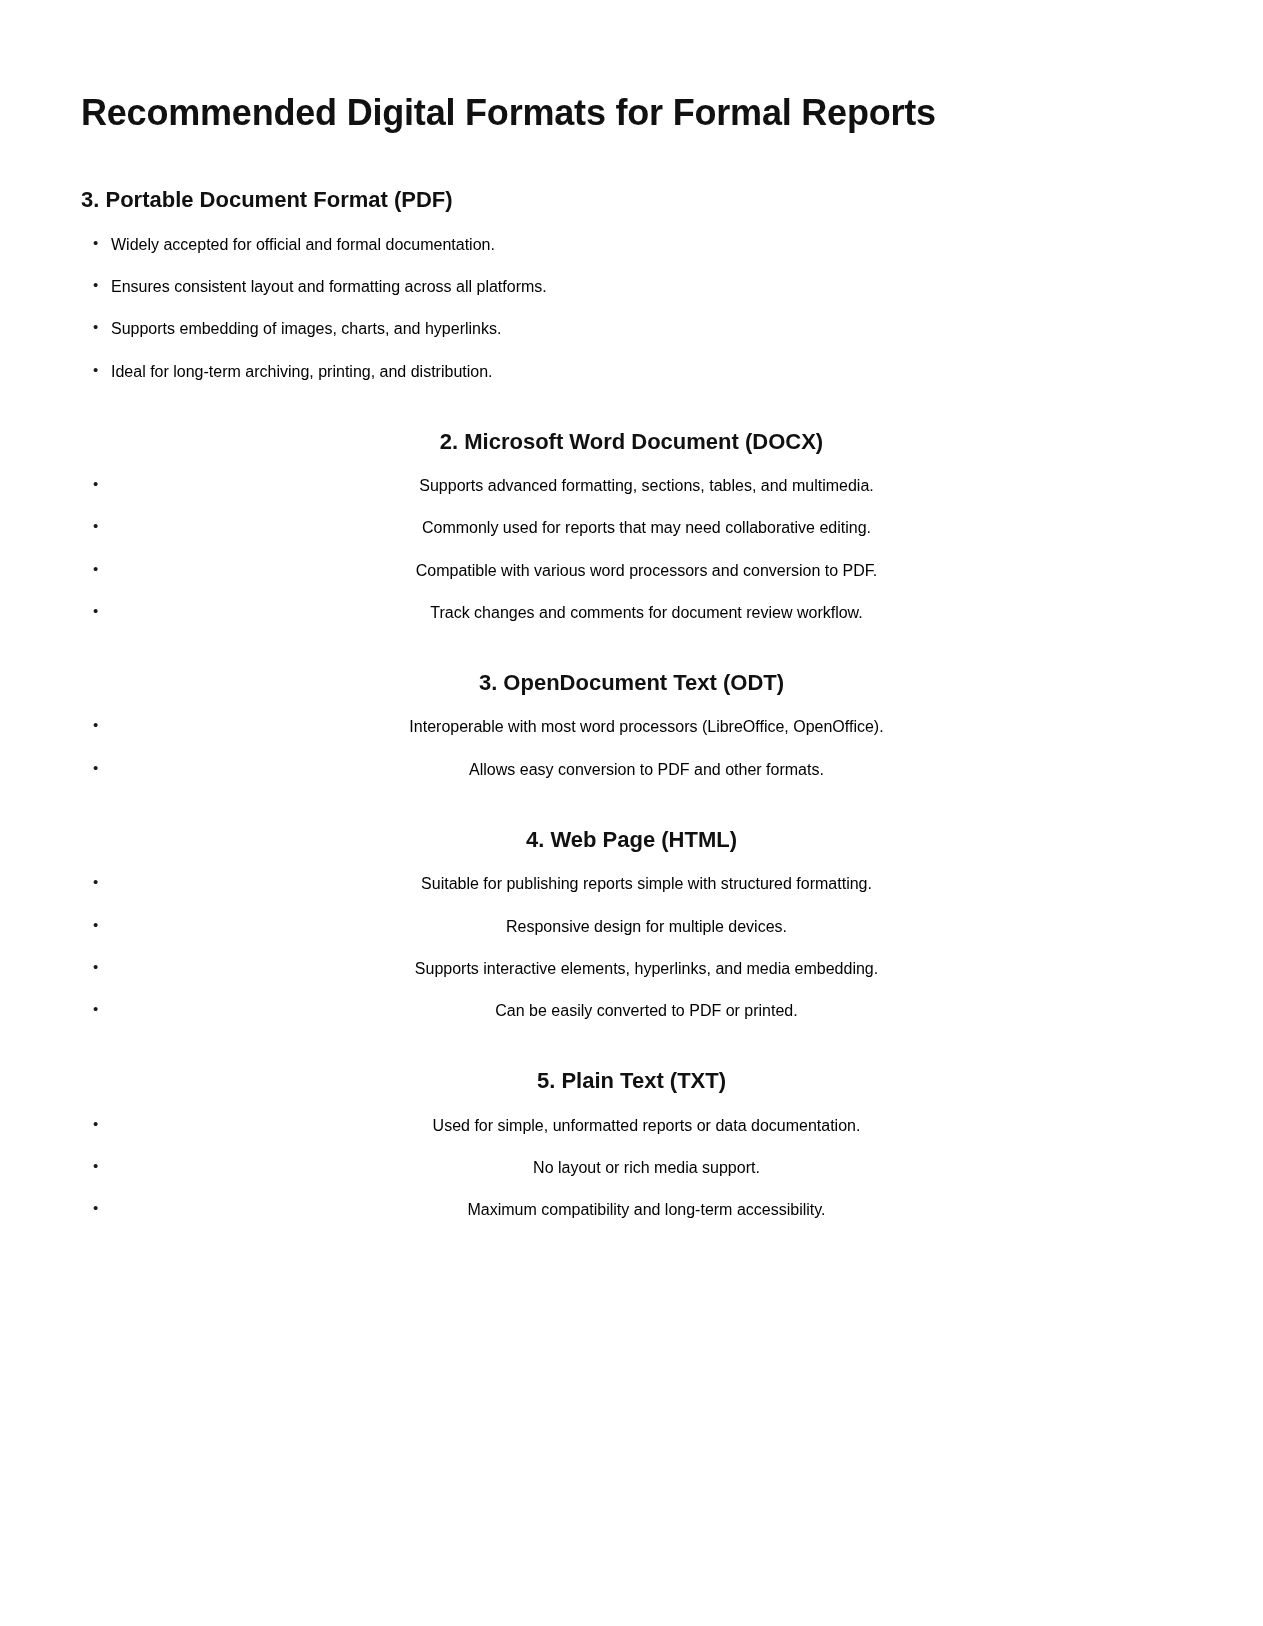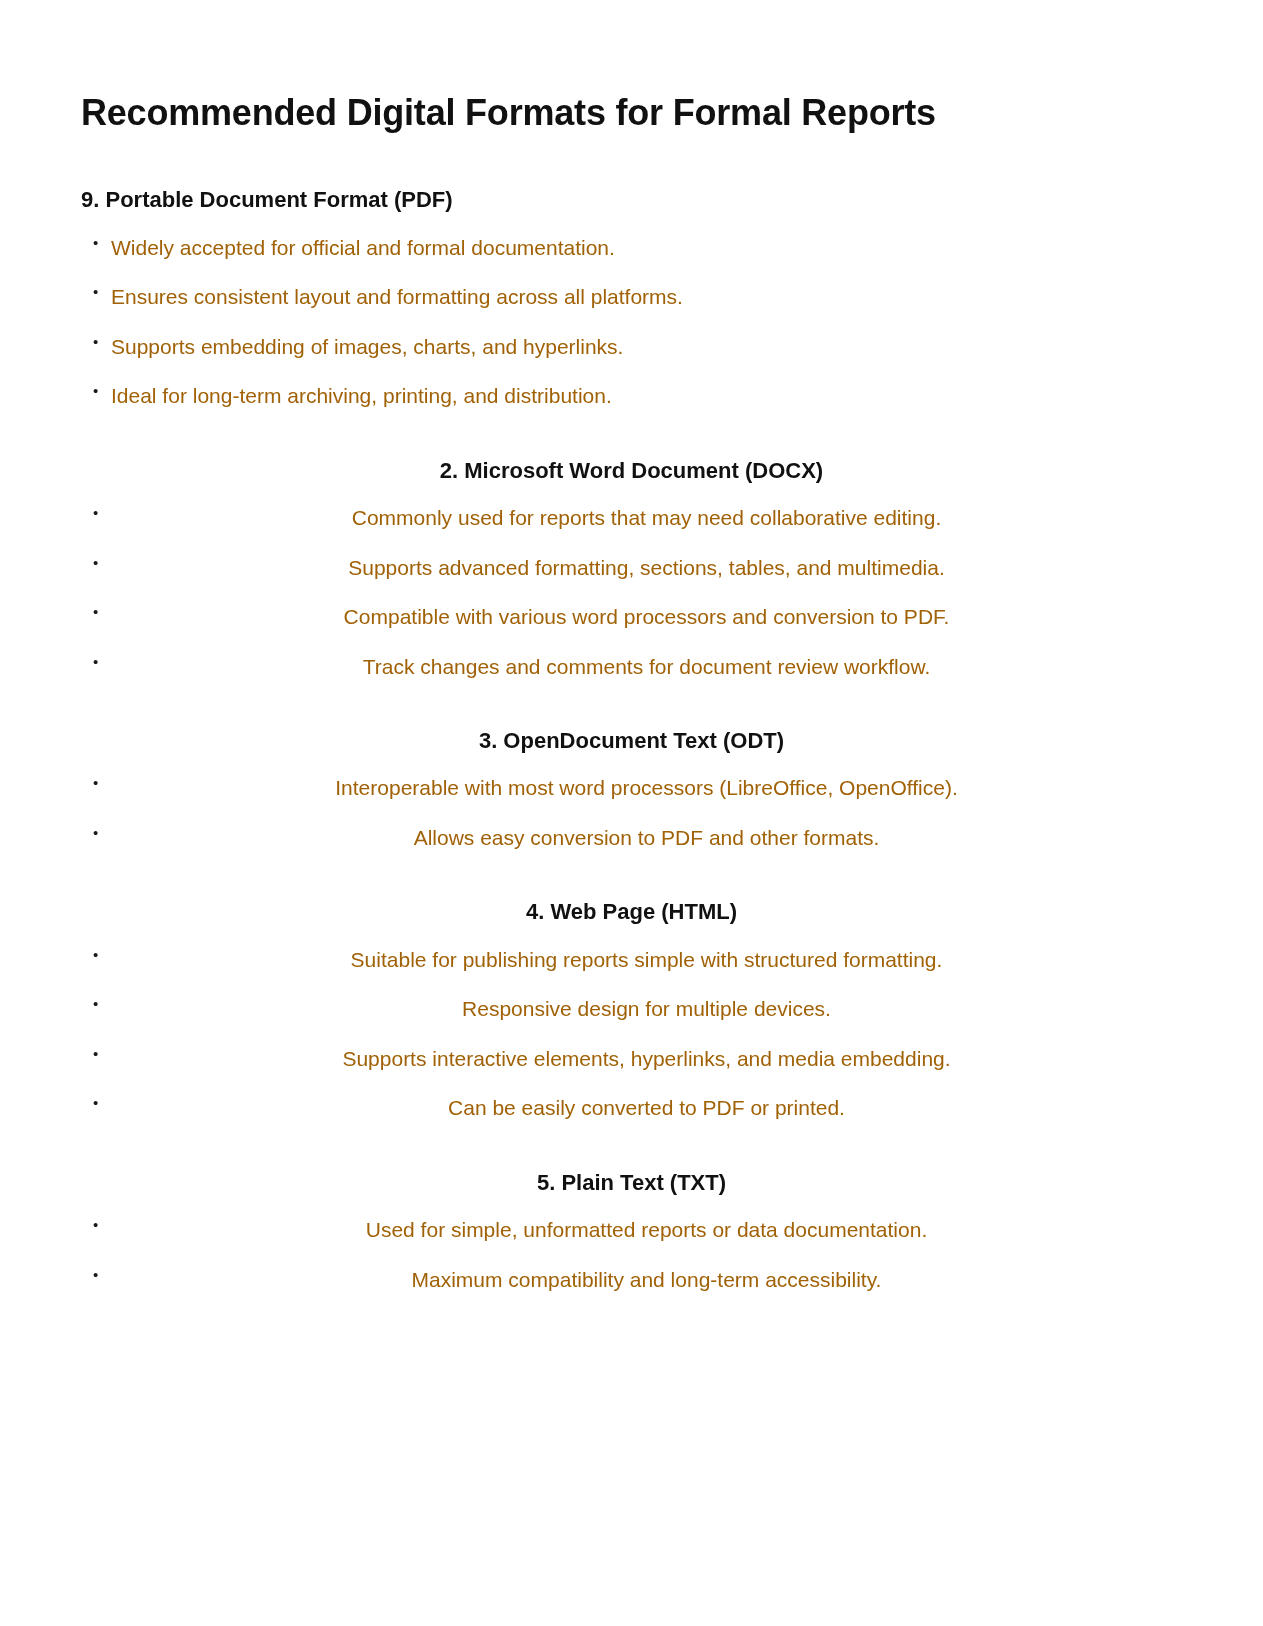--- a/index.html
+++ b/index.html
@@ -54,23 +54,23 @@
 
   ul.bullets {
     list-style: none;
     margin: 0;
     padding: 0;
     padding-top: 19px;
   }
 
   ul.bullets li {
     position: relative;
-    font-size: 21px;
+    font-size: 16px;
     line-height: 1.45;
-    color: #a16207;
+    color: #000000;
     padding-left: 30px;
     margin-bottom: 19px;
   }
 
   ul.bullets li:last-child {
     margin-bottom: 0;
   }
 
   ul.bullets li::before {
     content: "\2022";
@@ -83,34 +83,34 @@
 </style>
 </head>
 <body>
 
 <div class="page">
   <div class="content">
 
     <h1 class="doc-title">Recommended Digital Formats for Formal Reports</h1>
 
     <div class="section-1">
-      <h2 class="section-heading">9. Portable Document Format (PDF)</h2>
+      <h2 class="section-heading">3. Portable Document Format (PDF)</h2>
       <ul class="bullets">
         <li>Widely accepted for official and formal documentation.</li>
         <li>Ensures consistent layout and formatting across all platforms.</li>
         <li>Supports embedding of images, charts, and hyperlinks.</li>
         <li>Ideal for long-term archiving, printing, and distribution.</li>
       </ul>
     </div>
 
     <div class="section-next">
       <h2 class="section-heading">2. Microsoft Word Document (DOCX)</h2>
       <ul class="bullets">
+        <li>Supports advanced formatting, sections, tables, and multimedia.</li>
         <li>Commonly used for reports that may need collaborative editing.</li>
-        <li>Supports advanced formatting, sections, tables, and multimedia.</li>
         <li>Compatible with various word processors and conversion to PDF.</li>
         <li>Track changes and comments for document review workflow.</li>
       </ul>
     </div>
 
     <div class="section-next">
       <h2 class="section-heading">3. OpenDocument Text (ODT)</h2>
       <ul class="bullets">
         <li>Interoperable with most word processors (LibreOffice, OpenOffice).</li>
         <li>Allows easy conversion to PDF and other formats.</li>
@@ -124,19 +124,19 @@
         <li>Responsive design for multiple devices.</li>
         <li>Supports interactive elements, hyperlinks, and media embedding.</li>
         <li>Can be easily converted to PDF or printed.</li>
       </ul>
     </div>
 
     <div class="section-next">
       <h2 class="section-heading">5. Plain Text (TXT)</h2>
       <ul class="bullets">
         <li>Used for simple, unformatted reports or data documentation.</li>
+        <li>No layout or rich media support.</li>
         <li>Maximum compatibility and long-term accessibility.</li>
-        <li>No layout or rich media support.</li>
       </ul>
     </div>
 
   </div>
 </div>
 
 </body></html>

